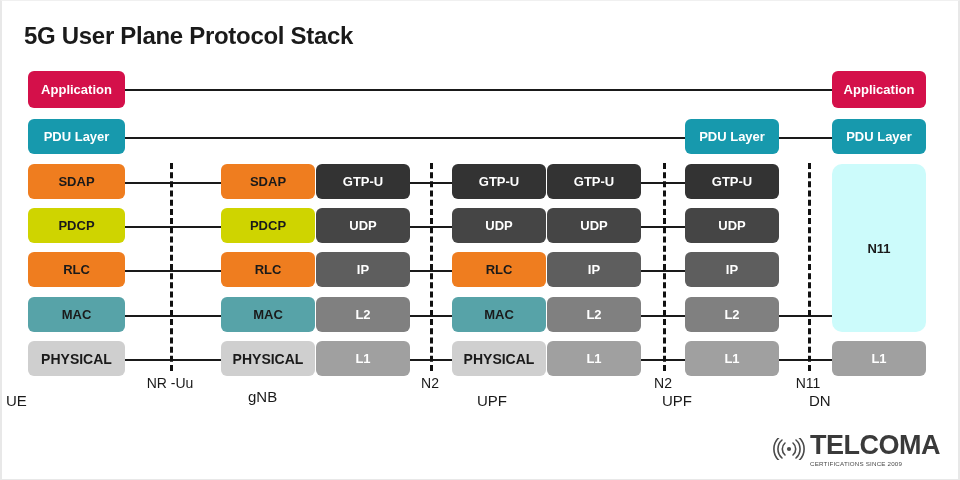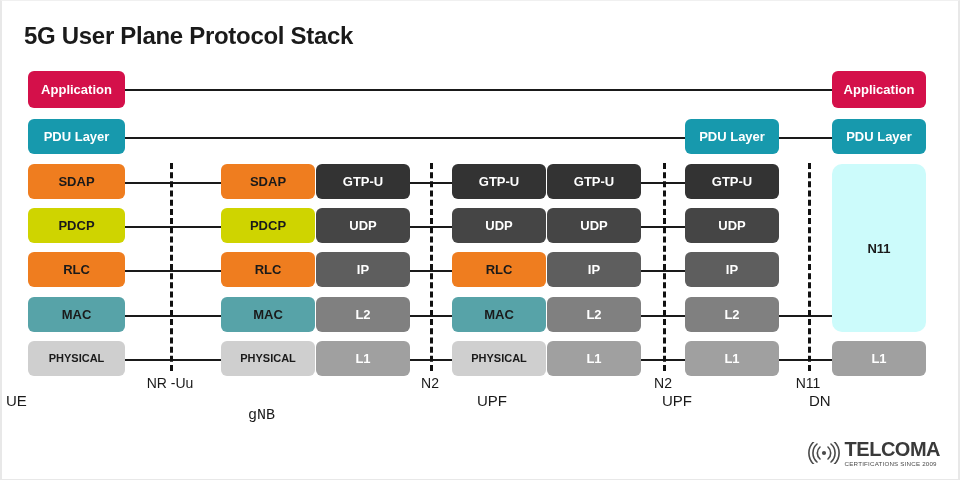--- a/index.html
+++ b/index.html
@@ -35,21 +35,21 @@
     display: flex;
     align-items: center;
     justify-content: center;
     border-radius: 6px;
     font-size: 13px;
     font-weight: bold;
     line-height: 1;
     text-align: center;
     white-space: nowrap;
   }
-  .box.small { font-size: 11px; }
+  .box.small { font-size: 14px; }
 
   
   .hline {
     position: absolute;
     height: 0;
     border-top: 2px solid #1a1a1a;
   }
   
   .vdash {
     position: absolute;
@@ -80,21 +80,21 @@
     gap: 4px;
   }
   #logo .wave { display: block; }
   #logo .wordmark {
     display: flex;
     flex-direction: column;
     align-items: flex-start;
     line-height: 1;
   }
   #logo .brand {
-    font-size: 20px;
+    font-size: 27px;
     font-weight: bold;
     letter-spacing: -0.5px;
     color: #3a3a3a;
   }
   #logo .tagline {
     font-size: 6.2px;
     letter-spacing: 0.2px;
     color: #4a4a4a;
     margin-top: 2px;
   }
@@ -172,21 +172,21 @@
       <div class="box" style="left: 683px; top: 207px; width: 94px; height: 35px; background: rgb(69, 69, 69); color: rgb(255, 255, 255);">UDP</div>
       <div class="box" style="left: 683px; top: 251px; width: 94px; height: 35px; background: rgb(94, 94, 94); color: rgb(255, 255, 255);">IP</div>
       <div class="box" style="left: 683px; top: 296px; width: 94px; height: 35px; background: rgb(128, 128, 128); color: rgb(255, 255, 255);">L2</div>
       <div class="box" style="left: 683px; top: 340px; width: 94px; height: 35px; background: rgb(160, 160, 160); color: rgb(255, 255, 255);">L1</div>
       <div class="box" style="left: 830px; top: 70px; width: 94px; height: 37px; background: rgb(212, 16, 74); color: rgb(255, 255, 255);">Application</div>
       <div class="box" style="left: 830px; top: 118px; width: 94px; height: 35px; background: rgb(23, 153, 173); color: rgb(255, 255, 255);">PDU Layer</div>
       <div class="box" style="left: 830px; top: 340px; width: 94px; height: 35px; background: rgb(160, 160, 160); color: rgb(255, 255, 255);">L1</div>
     </div>
   <div id="labels-layer">
       <div class="node-label" style="left: 4px; width: 140px; top: 391px;">UE</div>
-      <div class="node-label" style="left: 246px; width: 140px; top: 406px; font-family: Liberation Mono, monospace;">gNB</div>
+      <div class="node-label" style="left: 246px; width: 140px; top: 387px;">gNB</div>
       <div class="node-label" style="left: 475px; width: 140px; top: 391px;">UPF</div>
       <div class="node-label" style="left: 660px; width: 140px; top: 391px;">UPF</div>
       <div class="node-label" style="left: 807px; width: 140px; top: 391px;">DN</div>
     </div>
 
   <div id="logo">
     <svg class="wave" width="34" height="22" viewBox="0 0 34 22">
       <g fill="none" stroke="#4a4a4a" stroke-width="1.6" stroke-linecap="round">
         <path d="M13 5 A 8 8 0 0 0 13 17"></path>
         <path d="M10 2 A 12 12 0 0 0 10 20"></path>

